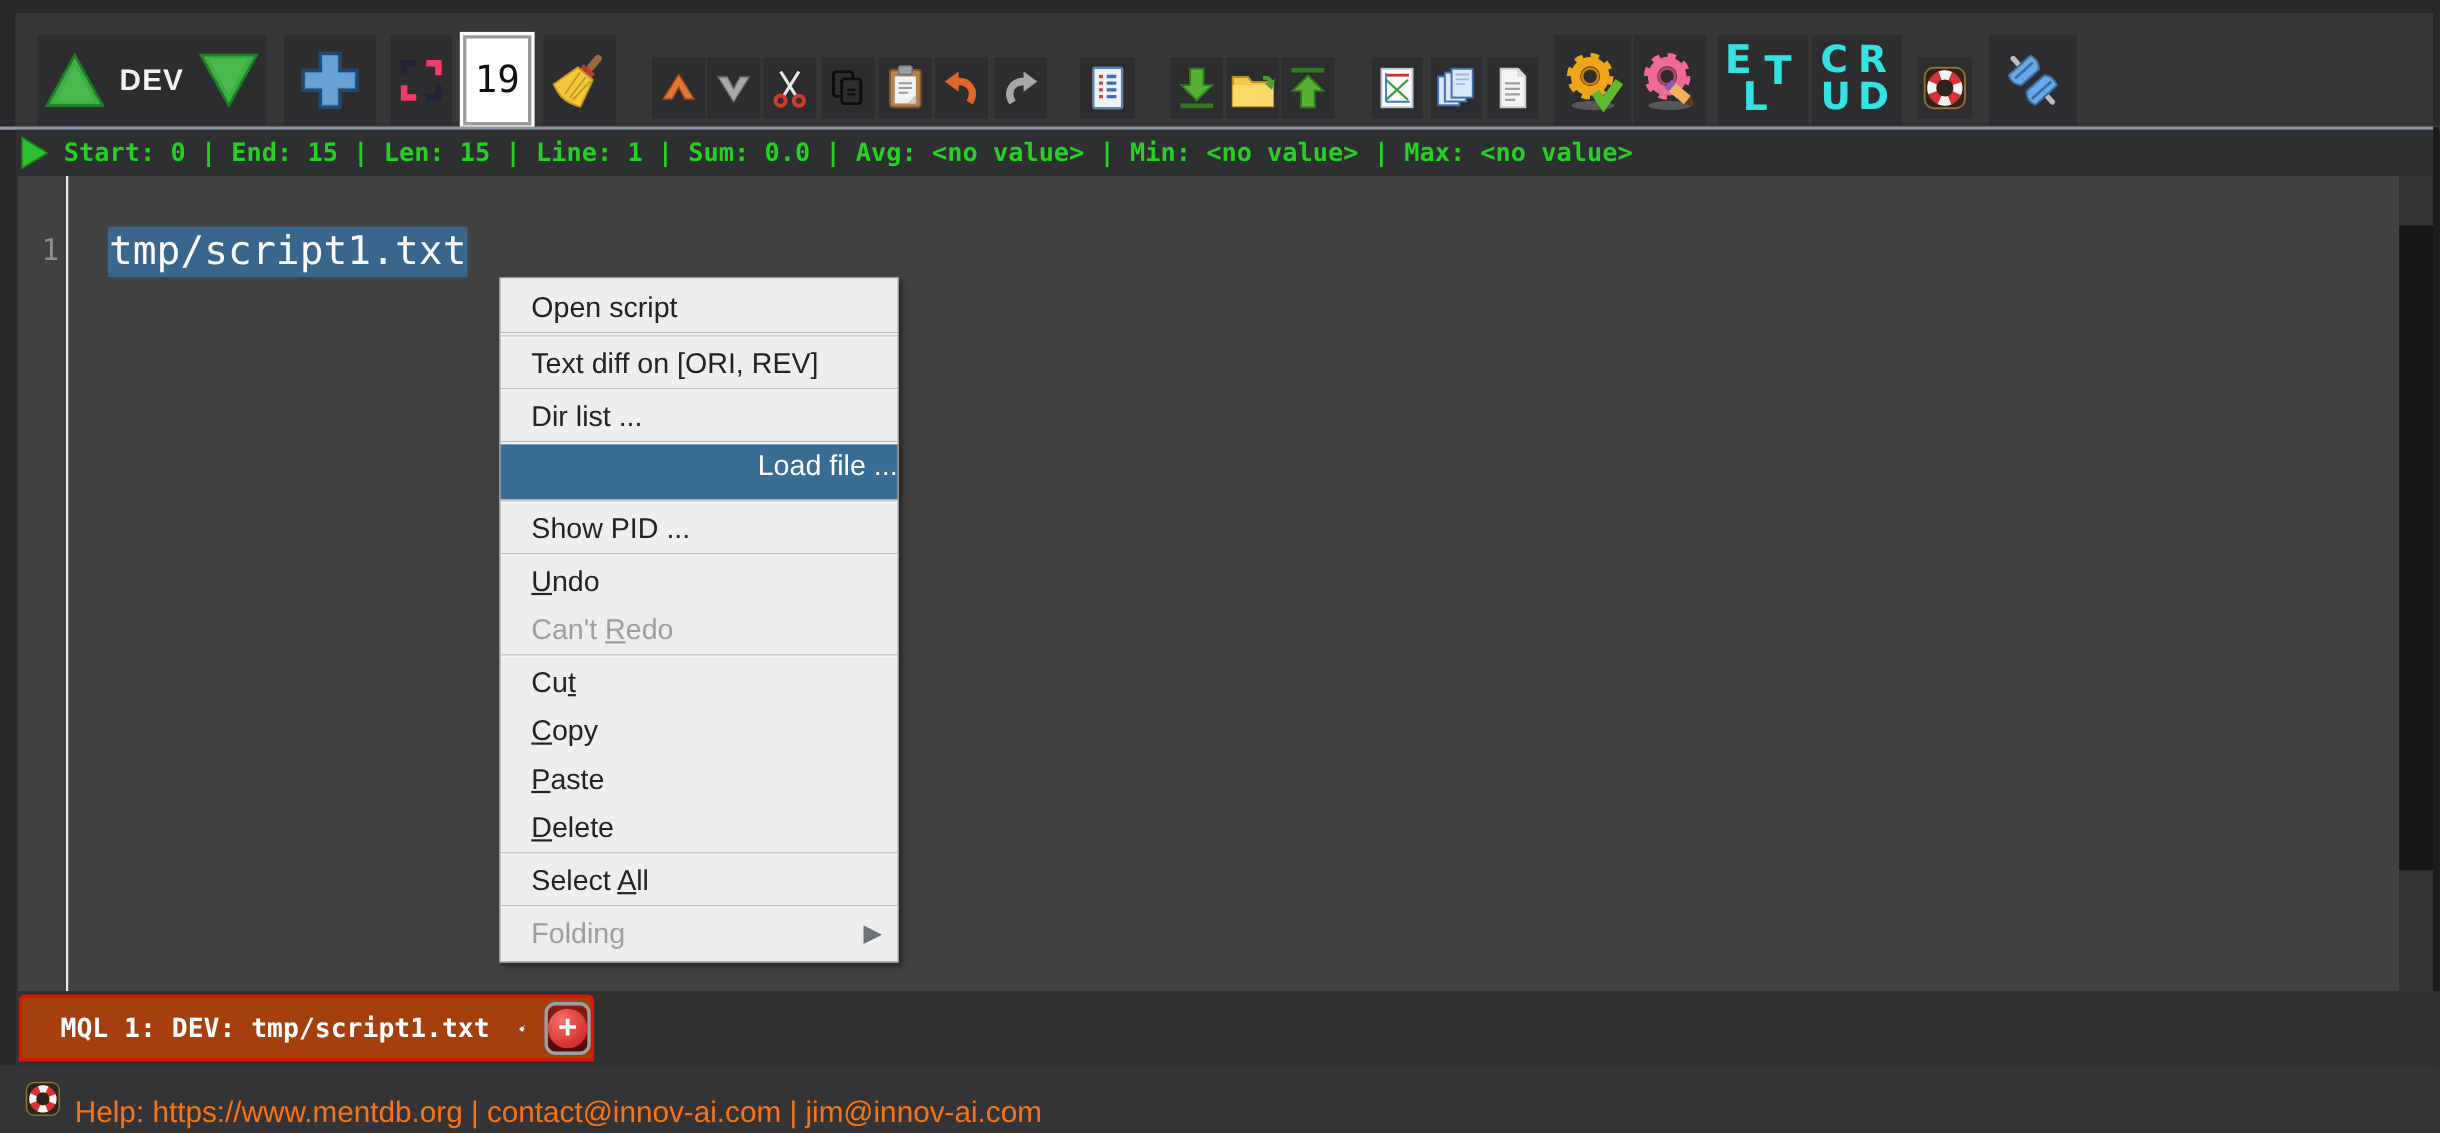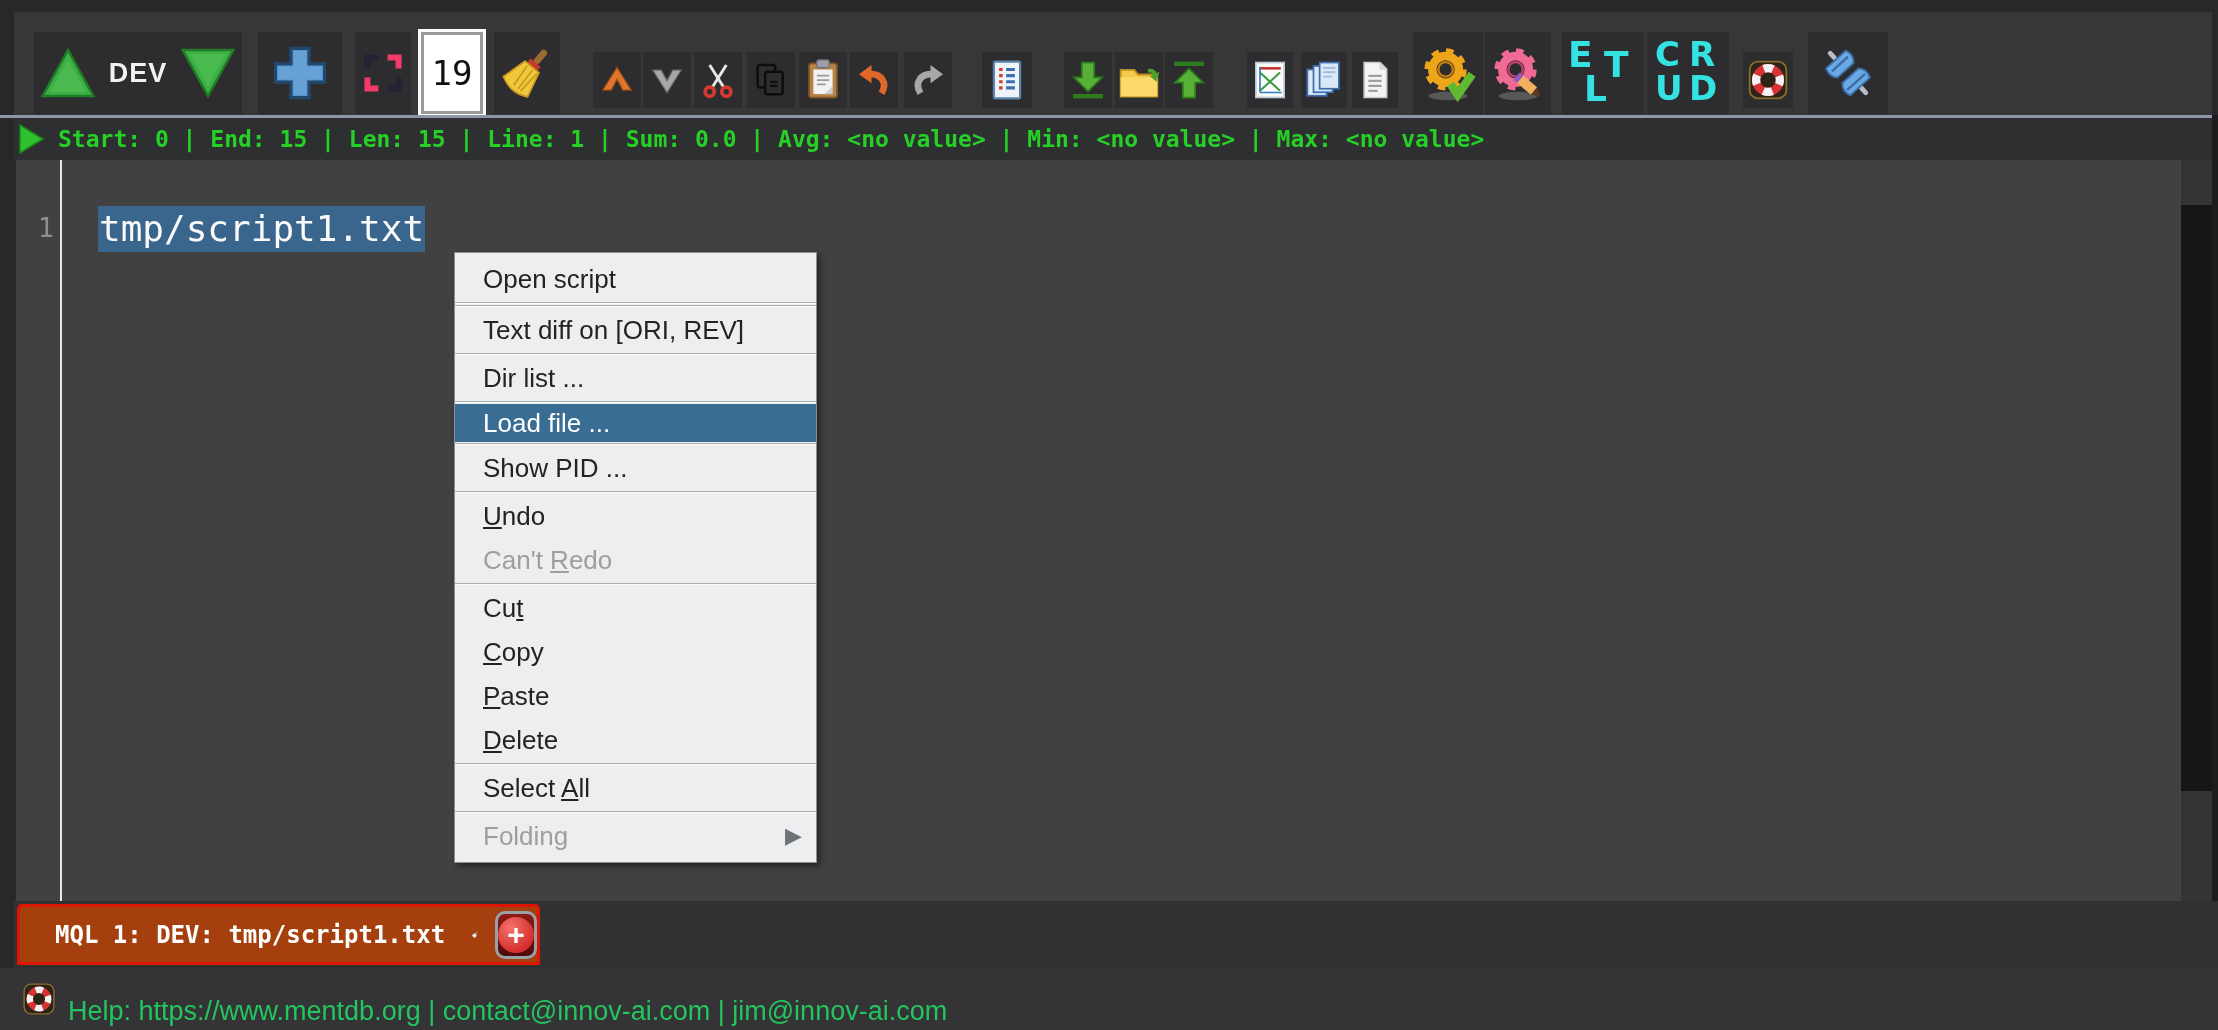--- a/index.html
+++ b/index.html
@@ -34,41 +34,41 @@
 
   
   #scrollbar { position:absolute; left:2181px; top:160px; width:31px; height:741px; background:#333436; }
   #scrollbar-thumb { position:absolute; left:0; top:45px; width:100%; height:586px; background:#161616; }
   #right-edge { position:absolute; left:2212px; top:115px; width:6px; height:786px; background:#1c1c1d; }
 
   
   #context-menu { position:absolute; left:424px; top:252px; width:363px; background:#edeef0; border:1px solid #8f8f8f;
                   box-shadow:3px 3px 6px rgba(0,0,0,0.45); padding:4px 0; z-index:50;margin-left:30px; }
   .menu-item { height:44px; line-height:44px; padding-left:28px; font-size:26px; color:#232323; white-space:pre; cursor:pointer; position:relative; }
-  .menu-item.compact { height:38px; line-height:38px; }
+  .menu-item.compact { height:50px; line-height:38px;text-align:right; }
   .menu-item.disabled { color:#9c9ea0; }
   .menu-item.highlighted { background:#3a6d94; color:#ffffff; }
   .menu-sep { height:0; border-top:1px solid #adadad; border-bottom:1px solid #fbfbfb; margin:1px 0; }
   .submenu-arrow { position:absolute; right:14px; top:0; color:#6f7276; font-size:22px; }
 
   
   #tab-bar { position:absolute; left:14px; top:901px; width:2204px; height:67px; background:#313132; }
   #mql-tab { position:absolute; left:3px; top:3px; width:523px; height:61px; background:#a5400e; border:3px solid #de1505;
              border-radius:5px 5px 0 0; display:flex; align-items:center; cursor:pointer; }
   #tab-label { margin-left:35px; color:#ffffff; font-family:"DejaVu Sans Mono", monospace; font-size:24px; font-weight:bold; white-space:pre; }
   #tab-broom { margin-left:26px; }
   #tab-add-btn { margin-left:16px; width:48px; height:48px; border:3px solid #98a0a8; border-radius:10px;
                  background:linear-gradient(180deg,#8c1a14,#4f0c0a); display:flex; align-items:center; justify-content:center; cursor:pointer; }
   #tab-add-circle { width:36px; height:36px; border-radius:50%; background:radial-gradient(circle at 35% 30%, #f3736a, #d62f2f 70%);
                     display:flex; align-items:center; justify-content:center; color:#fff; font-size:30px; font-weight:bold; line-height:36px; }
 
   
   #help-bar { position:absolute; left:0; top:968px; width:2218px; height:62px; background:#343436; display:flex; align-items:center; }
   #help-icon { margin-left:22px; }
-  #help-text { margin-left:12px; color:#22c55e; font-size:27px;margin-top:25px; }
+  #help-text { margin-left:12px; color:#f97316; font-size:27px;margin-top:25px; }
 </style>
 </head>
 <body>
 
 <div id="toolbar">
     <div class="tbtn lg" id="btn-dev" style="left: 20px; width: 208px;">
       <span>
         <svg width="58" height="58" viewBox="0 0 48 48">
           <polygon points="24,5 45,43 3,43" fill="#3db045" stroke="#1e7d26" stroke-width="2"></polygon>
           <polygon points="24,13 39,40 9,40" fill="#55c25c" opacity="0.5"></polygon>

